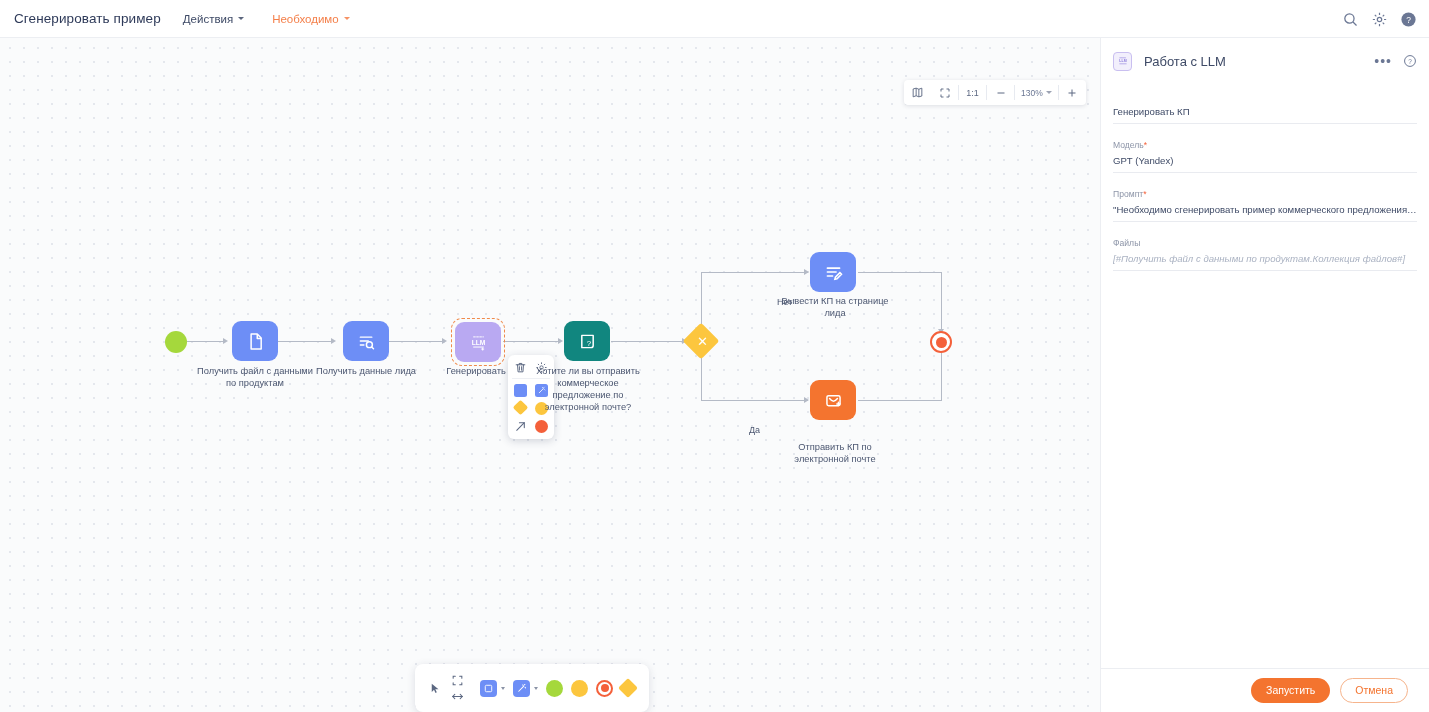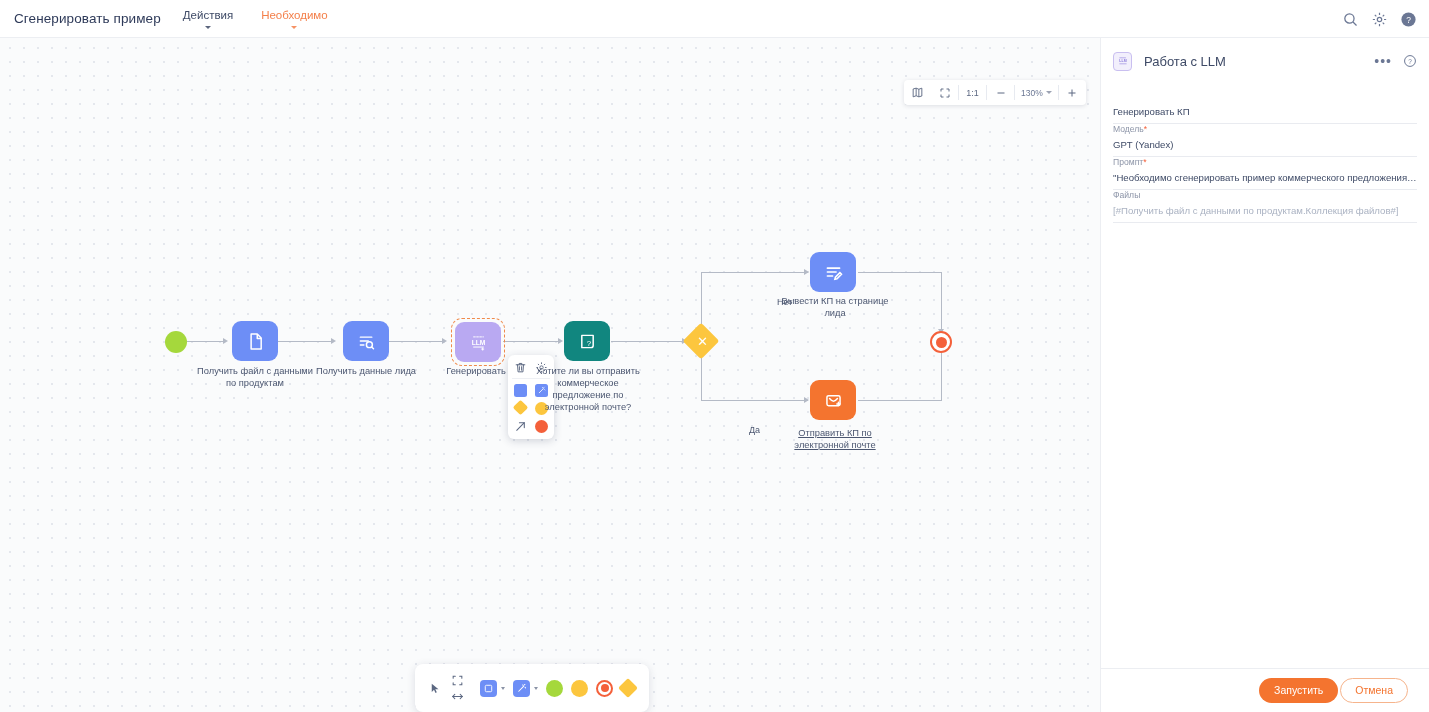--- a/index.html
+++ b/index.html
@@ -17,21 +17,20 @@
     background: #ffffff; border-bottom: 1px solid #eceef2;
     display: flex; align-items: center;
   }
   .app-title {
     font-size: 13.5px; color: #2e3a59; margin-left: 14px; letter-spacing: .1px;
   }
   .menu-group { display: flex; align-items: center; margin-left: 22px; gap: 28px; }
   .menu-item {
     font-size: 11.5px; color: #3e4a66; display: flex; align-items: center; gap: 5px;
     cursor: pointer;
-    flex-direction: column;
   }
   .menu-item.accent { color: #f47f49; }
   .caret {
     width: 0; height: 0; border-left: 3.2px solid transparent;
     border-right: 3.2px solid transparent; border-top: 3.8px solid currentColor;
     opacity: .85;
   }
   .topbar-right {
     position: absolute; right: 12px; top: 0; height: 38px;
     display: flex; align-items: center; gap: 12px;
@@ -188,28 +187,28 @@
   .dots { font-size: 14px; color: #6b7794; letter-spacing: 1px; cursor: pointer; line-height: 1; }
 
   .field { padding: 0 12px; }
   .field-label { font-size: 8.6px; color: #8d95a8; margin-bottom: 5px; }
   .req { color: #f4603a; }
   .field-value {
     font-size: 9.6px; color: #3e4a66; padding-bottom: 6px;
     border-bottom: 1px solid #e9ebf0; white-space: nowrap;
     overflow: hidden; text-overflow: ellipsis; cursor: text;
   }
-  .field-value.ph { color: #aab2c2; }
+  .field-value.ph { color: #aab2c2; font-style: italic; }
   .f1 { margin-top: 22px; }
-  .f2 { }
+  .f2 { margin-top: 16px; }
 
   .panel-footer {
     position: absolute; left: 0; bottom: 0; width: 329px; height: 44px;
     border-top: 1px solid #eceef2; display: flex; align-items: center;
-    justify-content: flex-end; gap: 2px; padding-right: 22px; background:#fff;
+    justify-content: flex-end; gap: 10px; padding-right: 22px; background:#fff;
   }
   .btn {
     font-size: 10.5px; border-radius: 13px; padding: 5px 14px; cursor: pointer;
     border: 1px solid transparent; line-height: 1.2;
   }
   .btn-primary { background: #f4742f; color: #fff; }
   .btn-ghost { background: #fff; color: #f4742f; border-color: #f6b48c; }
 </style>
 </head>
 <body>
@@ -399,21 +398,21 @@
     </div>
     <div class="node-label" style="left:775px; top:258px;">Вывести КП на странице лида</div>
 
     <div class="node" style="left:810px; top:342px; background:#f4742f;">
       <svg viewBox="0 0 24 24" fill="none" stroke="#fff" stroke-width="1.7" stroke-linejoin="round" stroke-linecap="round">
         <rect x="4.5" y="6.5" width="15" height="11.5" rx="2"></rect>
         <path d="M7.5 9.8c1.7 2.1 3.1 3 4.5 3s2.8-.9 4.5-3"></path>
         <path d="M15.8 15.9h3.6M17.6 14.1v3.6"></path>
       </svg>
     </div>
-    <div class="node-label" style="left:775px; top:390px;text-decoration:underline;">Отправить КП по электронной почте</div>
+    <div class="node-label" style="left:775px; top:404px;">Отправить КП по электронной почте</div>
 
     <div class="circle-end" style="left:930px; top:293px;">
       <i></i>
     </div>
 
     <div class="palette">
       <svg class="pal-cursor" viewBox="0 0 24 24" fill="currentColor">
         <path d="M5.5 2.5 L5.5 19 L10 14.6 L13 21 L15.6 19.7 L12.6 13.4 L19 13.4 Z"></path>
       </svg>
       <div class="pal-stack">

